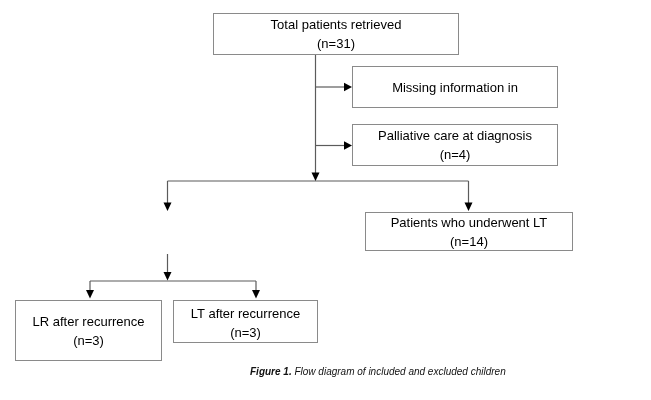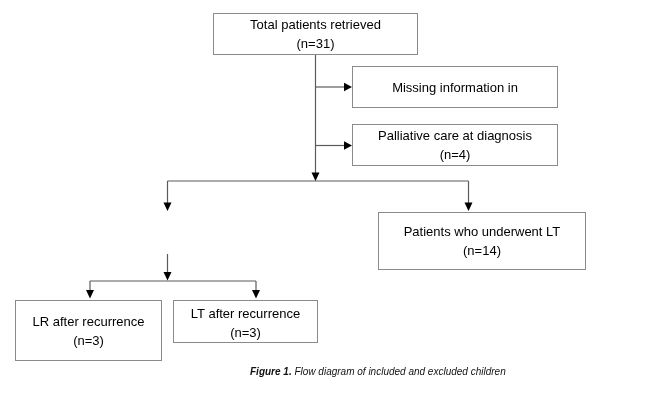--- a/index.html
+++ b/index.html
@@ -31,25 +31,25 @@
     display: flex;
     flex-direction: column;
     align-items: center;
     justify-content: center;
     text-align: center;
     color: #000000;
     font-size: 13px;
     line-height: 19px;
     z-index: 2;
   }
-  .node-total        { left: 213px; top: 13px;  width: 205px; height: 42px; }
+  .node-total        { left: 213px; top: 13px;  width: 246px; height: 42px; }
   .node-missing      { left: 352px; top: 66px;  width: 206px; height: 42px; text-align: center; }
   .node-palliative   { left: 352px; top: 124px; width: 206px; height: 42px; }
   .node-lr           { left: 63px;  top: 212px; width: 207px; height: 42px; }
-  .node-lt           { left: 365px; top: 212px; width: 208px; height: 58px; margin-left: 13px; }
+  .node-lt           { left: 365px; top: 212px; width: 208px; height: 39px; }
   .node-lr-rec       { left: 15px;  top: 300px; width: 147px; height: 61px; }
   .node-lt-rec       { left: 173px; top: 300px; width: 145px; height: 43px; justify-content: flex-end; }
   .caption {
     position: absolute;
     left: 250px;
     top: 366px;
     font-size: 10px;
     font-style: italic;
     color: #111111;
     white-space: nowrap;

